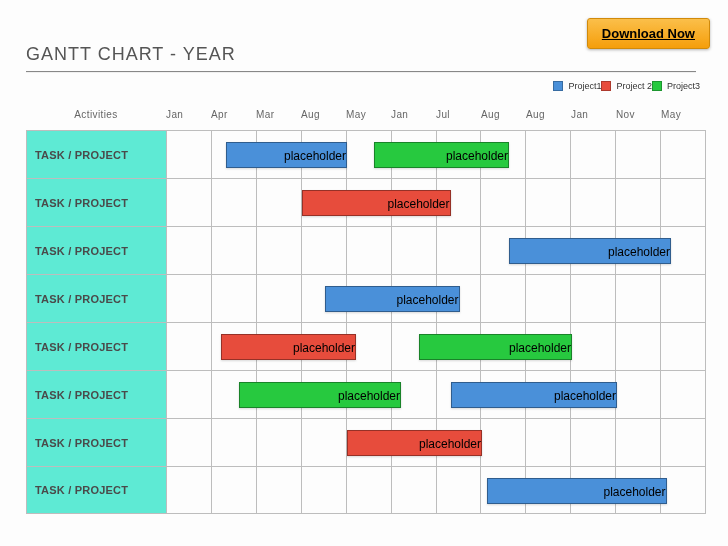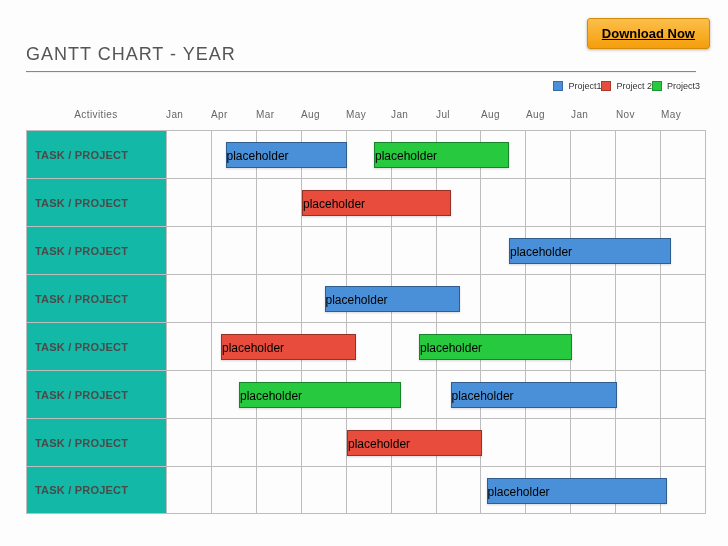--- a/index.html
+++ b/index.html
@@ -80,21 +80,21 @@
     border-top: 1px solid #bdbdbd;
     border-left: 1px solid #bdbdbd;
     position: relative;
     height: 48px;
   }
   .body-row:last-child { border-bottom: 1px solid #bdbdbd; }
   .body-row .cell {
     border-right: 1px solid #bdbdbd;
   }
   .body-row .cell.rowlabel {
-    background: #14b8a6;
+    background: #5eead4;
     font-size: 11px;
     font-weight: bold;
     color: #4a4a4a;
     display: flex;
     align-items: center;
     padding-left: 8px;
     letter-spacing: .2px;
   }
 
   .bars {
@@ -103,21 +103,21 @@
     right: 0;
     top: 0;
     bottom: 0;
     pointer-events: none;
   }
   .bar {
     position: absolute;
     top: 11px;
     height: 26px;
     line-height: 26px;
-    text-align: left;
+    text-align: right;
     font-size: 12px;
     color: #000;
     border: 1px solid rgba(0,0,0,.35);
     box-shadow: 0 1px 2px rgba(0,0,0,.15);
     pointer-events: auto;
   }
   .bar.blue  { background:#4a90d9; }
   .bar.red   { background:#e74c3c; color:#000; }
   .bar.green { background:#27c93f; }
 </style>

